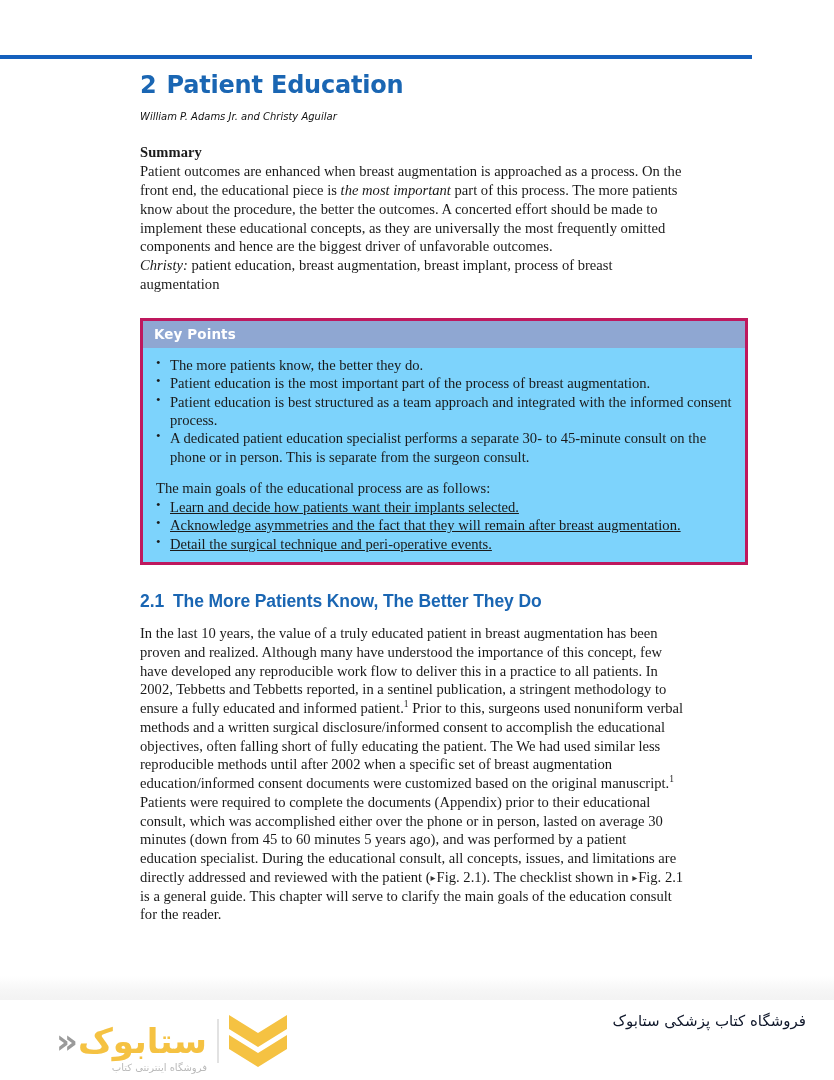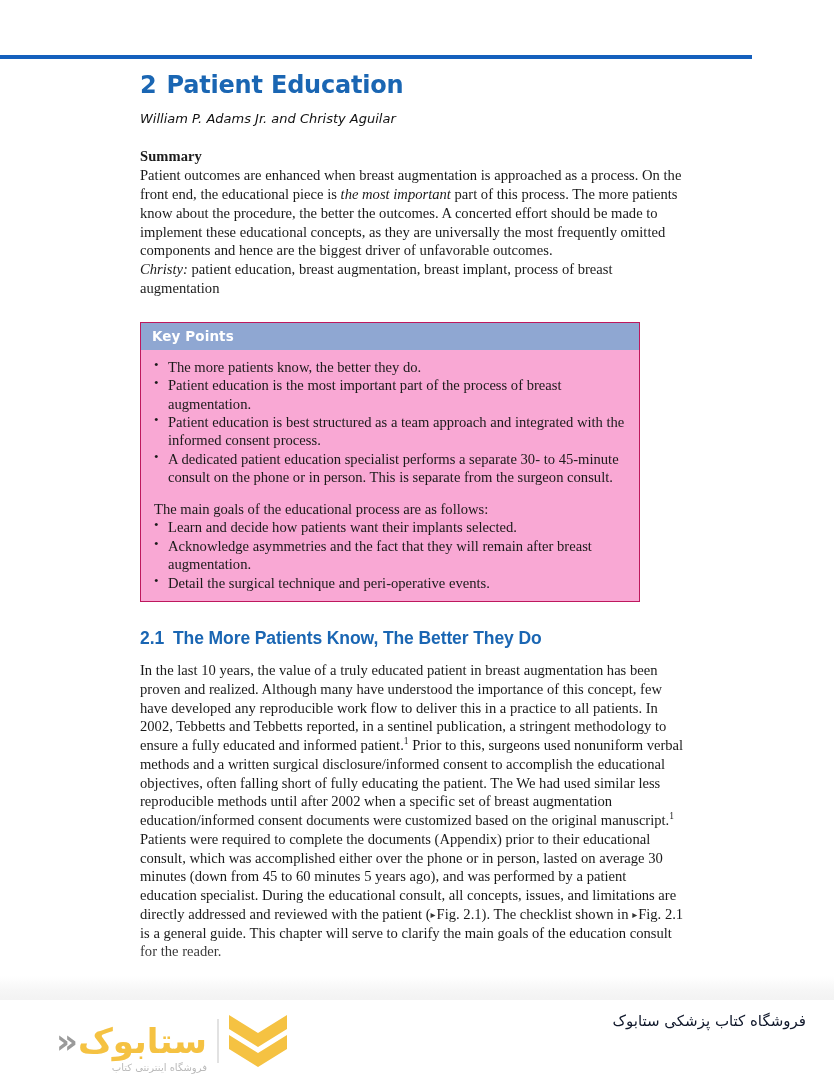--- a/index.html
+++ b/index.html
@@ -52,21 +52,21 @@
     margin: 0 0 13px 0;
     line-height: 1.1;
   }
   .chapter-title .num {
     margin-right: 10px;
   }
 
   .authors {
     font-family: "DejaVu Sans", sans-serif;
     font-style: italic;
-    font-size: 13px;
+    font-size: 10px;
     color: #111;
     margin: 0 0 22px 0;
   }
 
   .summary-label {
     font-weight: bold;
     font-size: 14.5px;
     margin: 0 0 1px 0;
     letter-spacing: 0.1px;
   }
@@ -88,23 +88,23 @@
     margin: 0 0 24px 0;
   }
   .keywords .kw-label {
     font-style: italic;
   }
 
   em.i { font-style: italic; }
 
   
   .keypoints {
-    border: 1px solid #be185d;
-    background: #f9a8d4;
-    width: 500px;
+    border: 3px solid #be185d;
+    background: #7dd3fc;
+    width: 608px;
     margin: 0 0 26px 0;
     box-sizing: border-box;
   }
   .kp-header {
     background: #8fa7d2;
     color: #ffffff;
     font-family: "DejaVu Sans", sans-serif;
     font-weight: bold;
     font-size: 13.5px;
     padding: 5px 0 6px 11px;
@@ -133,20 +133,21 @@
     font-size: 13px;
   }
   .kp-lead {
     font-size: 14.6px;
     line-height: 1.265;
     margin: 13px 0 0 0;
     padding-left: 4px;
   }
   .kp-list-2 {
     margin-top: 0;
+    text-decoration: underline;
   }
 
   
   .section-title {
     font-family: Liberation Sans, sans-serif;
     font-weight: bold;
     font-size: 17.5px;
     color: #1a66b3;
     margin: 0 0 12px 0;
     letter-spacing: -0.1px;

